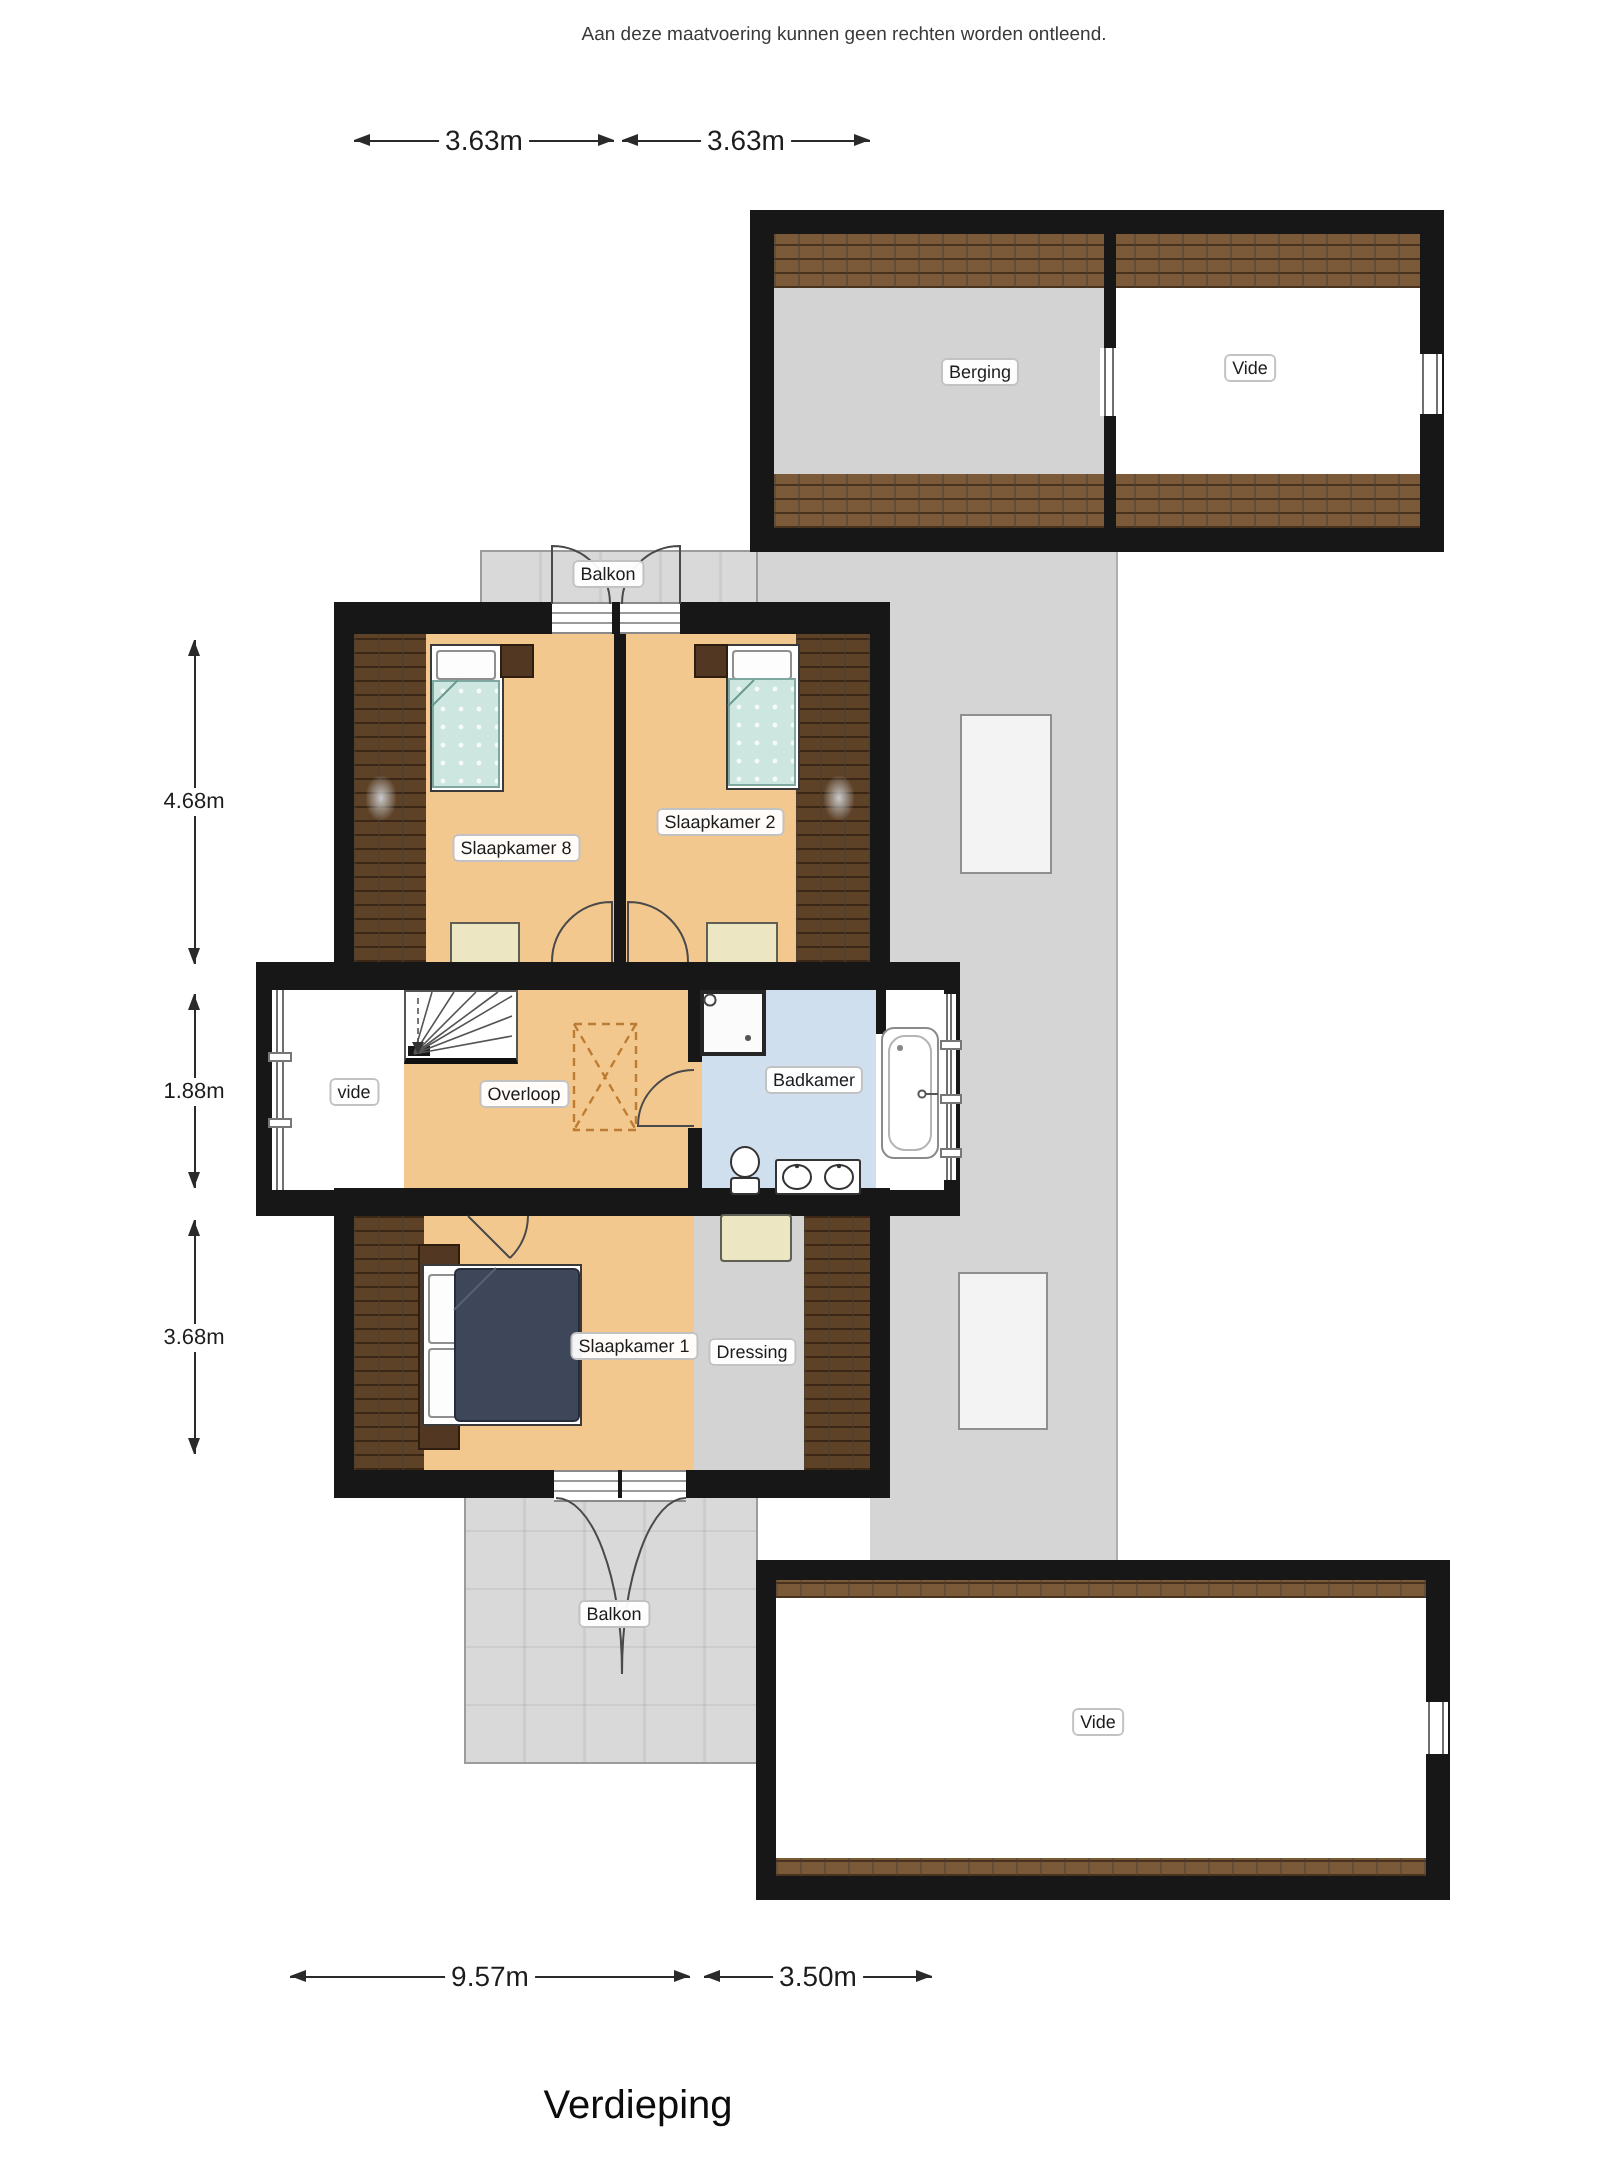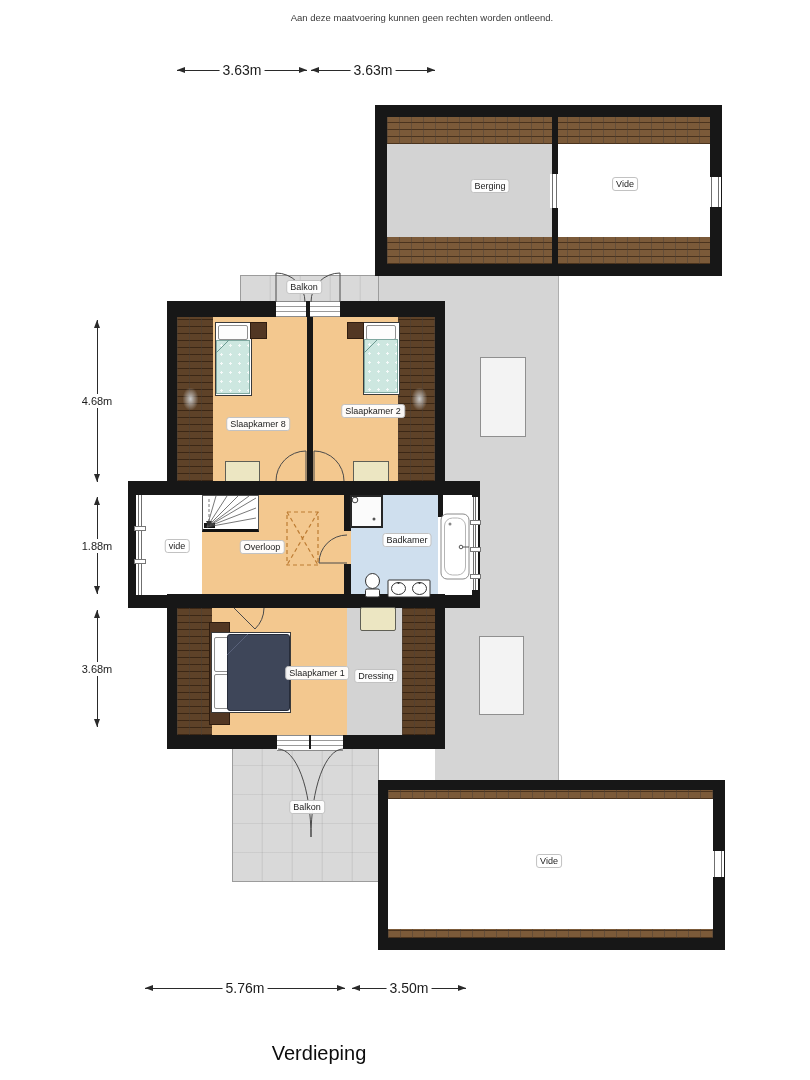--- a/index.html
+++ b/index.html
@@ -204,21 +204,21 @@
     <g stroke="#6d9a92" stroke-width="1" fill="none">
       <path d="M216,353 L229,340 M364,353 L377,340"></path>
     </g>
     <path d="M227,655 L248,634" stroke="#59617a" stroke-width="1" fill="none"></path>
   </svg>
 
   <div class="rlabel" style="left:490px;top:186px;">Berging</div>
   <div class="rlabel" style="left:625px;top:184px;">Vide</div>
   <div class="rlabel" style="left:304px;top:287px;">Balkon</div>
   <div class="rlabel" style="left:258px;top:424px;">Slaapkamer 8</div>
-  <div class="rlabel" style="left:373px;top:411px;">Slaapkamer 2</div>
+  <div class="rlabel" style="left:360px;top:411px;">Slaapkamer 2</div>
   <div class="rlabel" style="left:177px;top:546px;">vide</div>
   <div class="rlabel" style="left:262px;top:547px;">Overloop</div>
   <div class="rlabel" style="left:407px;top:540px;">Badkamer</div>
   <div class="rlabel" style="left:317px;top:673px;">Slaapkamer 1</div>
   <div class="rlabel" style="left:376px;top:676px;text-align:center;">Dressing</div>
   <div class="rlabel" style="left:307px;top:807px;">Balkon</div>
   <div class="rlabel" style="left:549px;top:861px;">Vide</div>
 
   <div class="dimh" style="left:177px;top:70px;width:130px;">
     <span class="ah-l"></span>
@@ -241,21 +241,21 @@
     <span class="dimlblv">1.88m</span>
   </div>
   <div class="dimv" style="left:97px;top:610px;height:117px;">
     <span class="ah-u"></span>
     <span class="ah-d"></span>
     <span class="dimlblv">3.68m</span>
   </div>
   <div class="dimh" style="left:145px;top:988px;width:200px;">
     <span class="ah-l"></span>
     <span class="ah-r"></span>
-    <span class="dimlbl">5.76m</span>
+    <span class="dimlbl">9.57m</span>
   </div>
   <div class="dimh" style="left:352px;top:988px;width:114px;">
     <span class="ah-l"></span>
     <span class="ah-r"></span>
     <span class="dimlbl">3.50m</span>
   </div>
 
   <div class="disclaimer">Aan deze maatvoering kunnen geen rechten worden ontleend.</div>
   <div class="title">Verdieping</div>
 </div>

